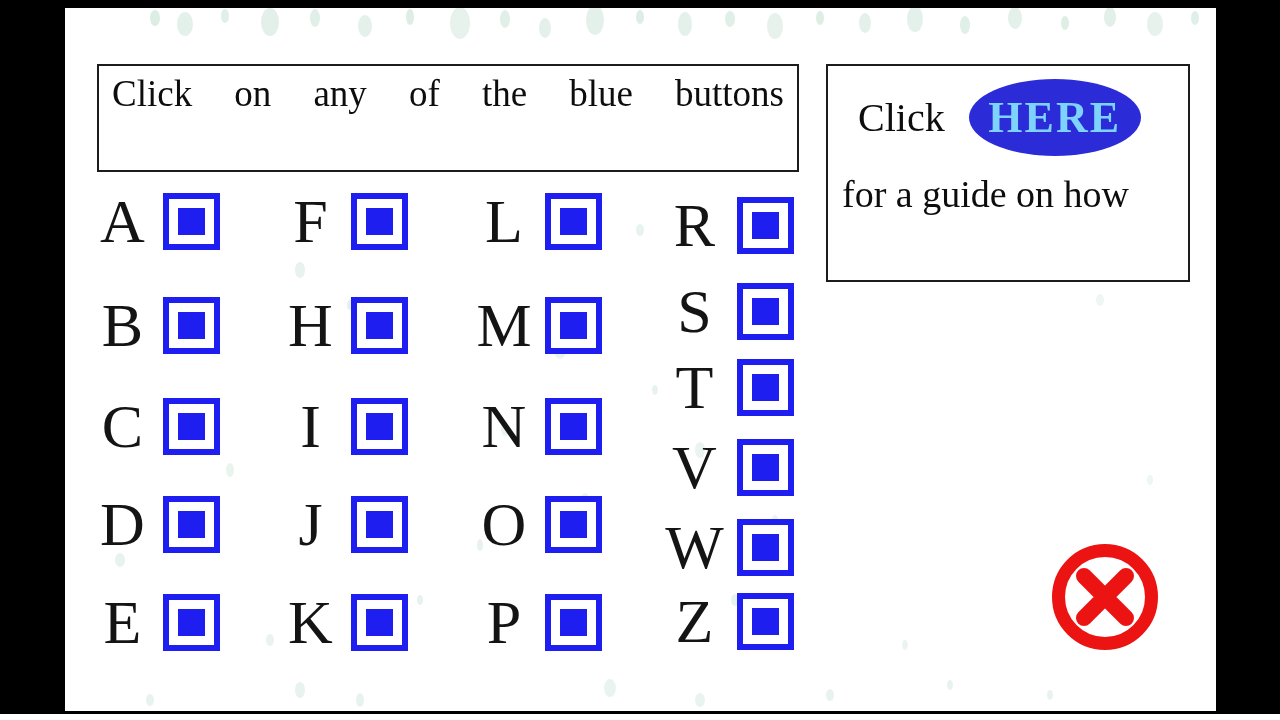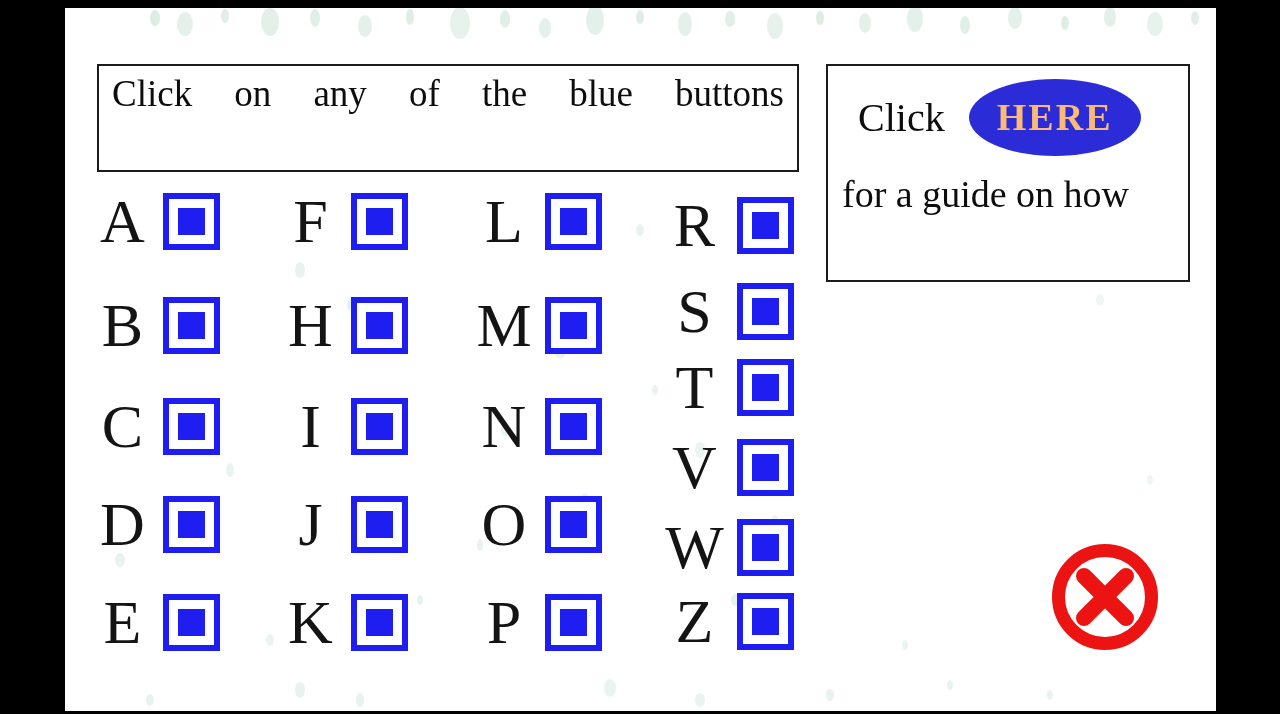--- a/index.html
+++ b/index.html
@@ -15,21 +15,21 @@
   .instruction-box{position:absolute;left:97px;top:64px;width:702px;height:108px;border:2px solid #1c1c1c;
     background:#fff;box-sizing:border-box;padding:4px 13px 0 13px;font-size:37px;line-height:48px;color:#0d0d0d;}
   .jline{display:block;text-align:justify;text-align-last:justify;}
 
   .guide-box{position:absolute;left:826px;top:64px;width:364px;height:218px;border:2px solid #1c1c1c;
     background:#fff;box-sizing:border-box;color:#0d0d0d;}
   .guide-row{display:flex;align-items:center;height:90px;margin:6px 0 0 30px;}
   .click-label{font-size:40px;}
   .here-btn{margin-left:24px;width:172px;height:77px;background:#2b2bd8;border:0;border-radius:50%;
     display:flex;align-items:center;justify-content:center;cursor:pointer;}
-  .here-label{font-family:"Liberation Serif",serif;font-weight:bold;font-size:38px;color:#fdba74;letter-spacing:2px;}
+  .here-label{font-family:"Liberation Serif",serif;font-weight:bold;font-size:44px;color:#7dd3fc;letter-spacing:2px;}
   .guide-lines{margin:8px 0 0 14px;font-size:38px;line-height:49px;}
 
   .cell{position:absolute;display:flex;align-items:center;height:59px;}
   .lbox{display:flex;justify-content:center;align-items:center;height:59px;
     font-size:62px;color:#141414;}
   .w1{width:81px}.w2{width:81px}.w3{width:82px}.w4{width:85px}
   .bluebtn{width:57px;height:57px;box-sizing:border-box;border:6px solid #1e1ef0;background:#fff;
     display:flex;align-items:center;justify-content:center;padding:0;cursor:pointer;}
   .bluebtn .sq{width:27px;height:27px;background:#1e1ef0;}
 

